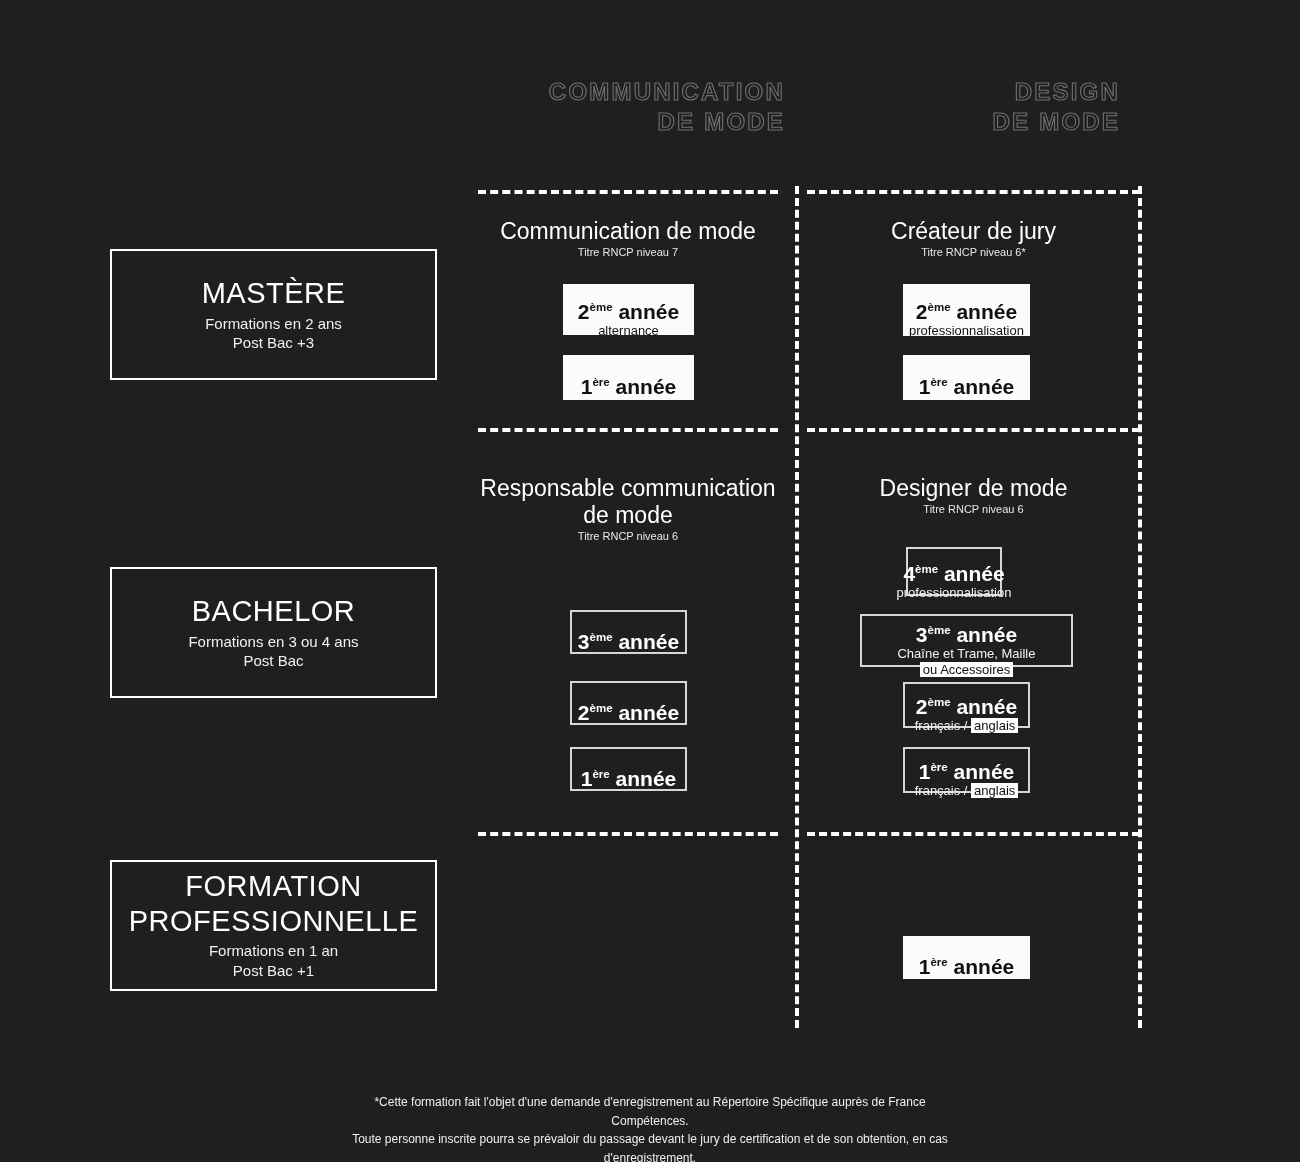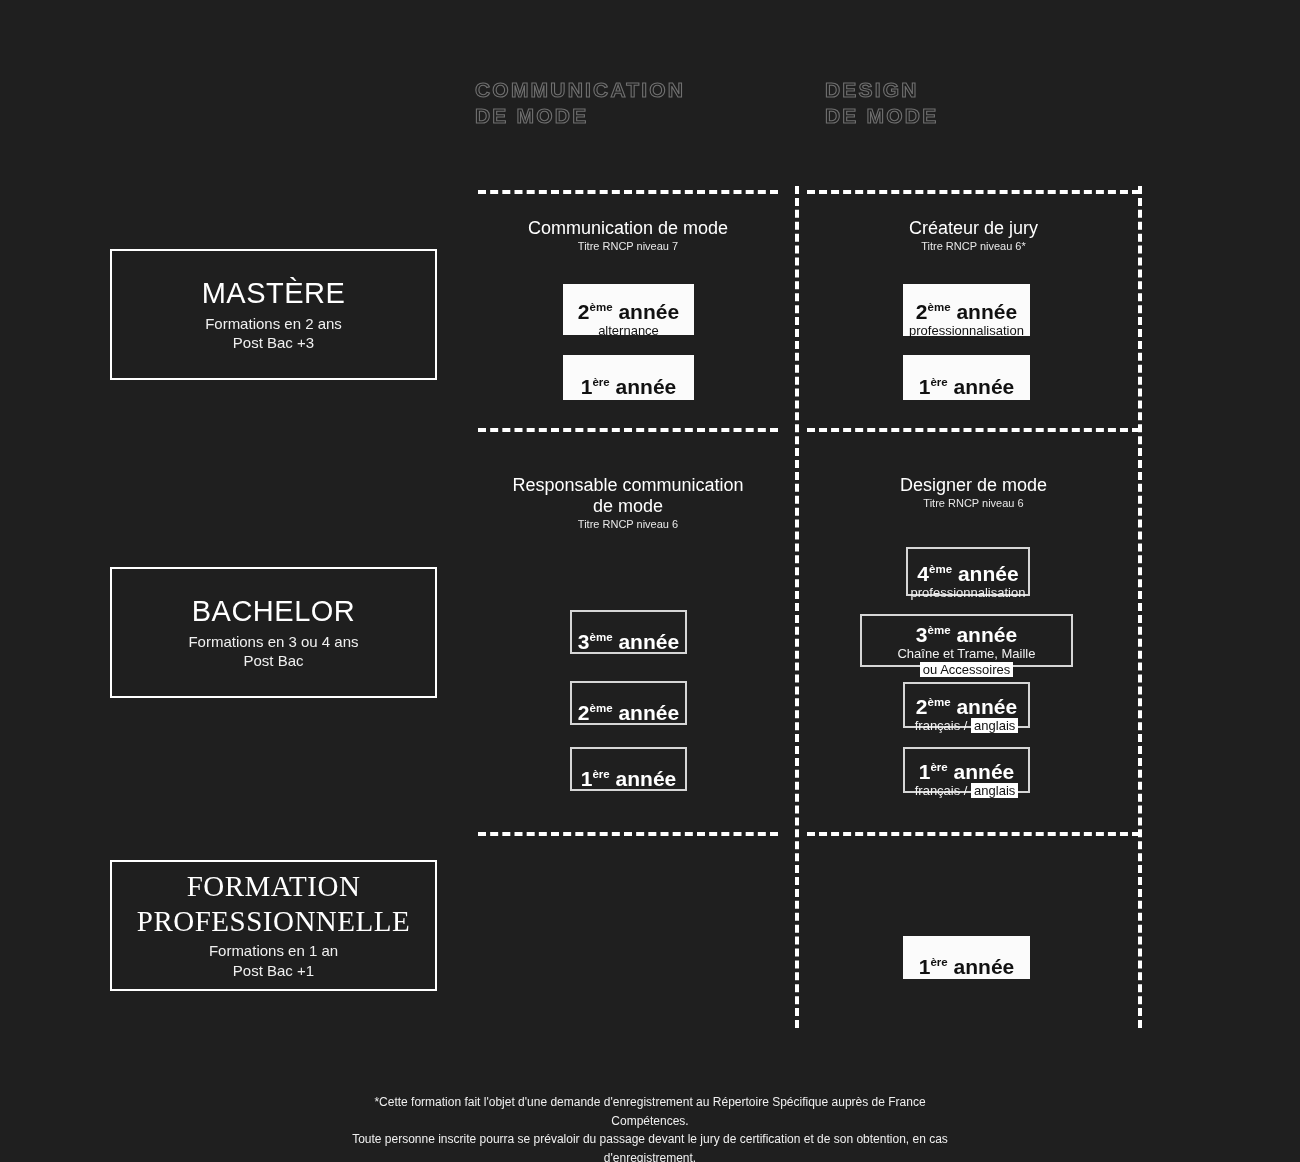--- a/index.html
+++ b/index.html
@@ -13,59 +13,59 @@
   }
   .stage{position:absolute;inset:0;}
 
   
   .legend{position:absolute;left:137px;top:70px;display:flex;align-items:center;gap:19px;}
   .legend-swatch{width:88px;height:30px;background:#ffffff;}
   .legend-label{font-size:19.5px;color:#f2f2f2;letter-spacing:.1px;}
 
   
   .col-head{
-    position:absolute;text-align:left;
-    font-size:21px;font-weight:700;letter-spacing:2.2px;line-height:1.25;
+    position:absolute;text-align:right;
+    font-size:24px;font-weight:700;letter-spacing:2.2px;line-height:1.25;
     color:transparent;
     -webkit-text-stroke:1.1px #707070;
   }
   .col-head .l2{display:block;}
   #head-comm{left:475px;top:77px;width:310px;}
   #head-design{left:825px;top:77px;width:295px;}
 
   
   .level-box{
     position:absolute;border:2px solid #ffffff;
     display:flex;flex-direction:column;align-items:center;justify-content:center;
     text-align:center;padding:0 10px;box-sizing:border-box;
   }
   .level-title{font-size:29px;letter-spacing:.5px;line-height:1.12;margin-bottom:4px;}
   .level-sub{font-size:15px;line-height:1.28;color:#f0f0f0;}
   #box-mastere{left:110px;top:249px;width:327px;height:131px;}
   #box-bachelor{left:110px;top:567px;width:327px;height:131px;}
   #box-formpro{left:110px;top:860px;width:327px;height:131px;}
-  #box-formpro .level-title{line-height:1.07;font-family:Liberation Serif, serif;}
+  #box-formpro .level-title{line-height:1.07;}
 
   
   .dash-h{position:absolute;height:0;border-top:4px dashed #ffffff;}
   .dash-v{position:absolute;width:0;border-left:4px dashed #ffffff;}
 
   #dh-comm-top{left:478px;top:190px;width:300px;}
   #dh-design-top{left:807px;top:190px;width:333px;}
   #dh-comm-mid1{left:478px;top:428px;width:300px;}
   #dh-design-mid1{left:807px;top:428px;width:333px;}
   #dh-comm-mid2{left:478px;top:832px;width:300px;}
   #dh-design-mid2{left:807px;top:832px;width:333px;}
 
   #dv-mid{left:795px;top:186px;height:842px;}
   #dv-right{left:1138px;top:186px;height:842px;}
 
   
   .prog{position:absolute;text-align:center;}
-  .prog-name{font-size:18px;color:#ffffff;line-height:1.18;}
+  .prog-name{font-size:23px;color:#ffffff;line-height:1.18;}
   .prog-cert{font-size:11px;color:#e8e8e8;margin-top:1px;}
 
   #prog-comm-master{left:478px;top:218px;width:300px;}
   #prog-design-master{left:807px;top:218px;width:333px;}
   #prog-comm-bachelor{left:478px;top:475px;width:300px;}
   #prog-design-bachelor{left:807px;top:475px;width:333px;}
   #prog-design-fp{left:807px;top:875px;width:333px;}
 
   
   .chip{
@@ -85,21 +85,21 @@
   #c-m-2{left:563px;top:284px;width:131px;height:51px;}
   #c-m-1{left:563px;top:355px;width:131px;height:45px;}
   
   #d-m-2{left:903px;top:284px;width:127px;height:52px;}
   #d-m-1{left:903px;top:355px;width:127px;height:45px;}
   
   #c-b-3{left:570px;top:610px;width:117px;height:44px;}
   #c-b-2{left:570px;top:681px;width:117px;height:44px;}
   #c-b-1{left:570px;top:747px;width:117px;height:44px;}
   
-  #d-b-4{left:906px;top:547px;width:124px;height:49px;}
+  #d-b-4{left:906px;top:547px;width:96px;height:49px;}
   #d-b-3{left:860px;top:614px;width:213px;height:53px;}
   #d-b-2{left:903px;top:682px;width:127px;height:46px;}
   #d-b-1{left:903px;top:747px;width:127px;height:46px;}
   
   #d-fp-1{left:903px;top:936px;width:127px;height:43px;}
 
   
   .footnote{
     position:absolute;left:350px;top:1093px;width:600px;
     text-align:center;font-size:12px;line-height:1.55;color:#f0f0f0;

